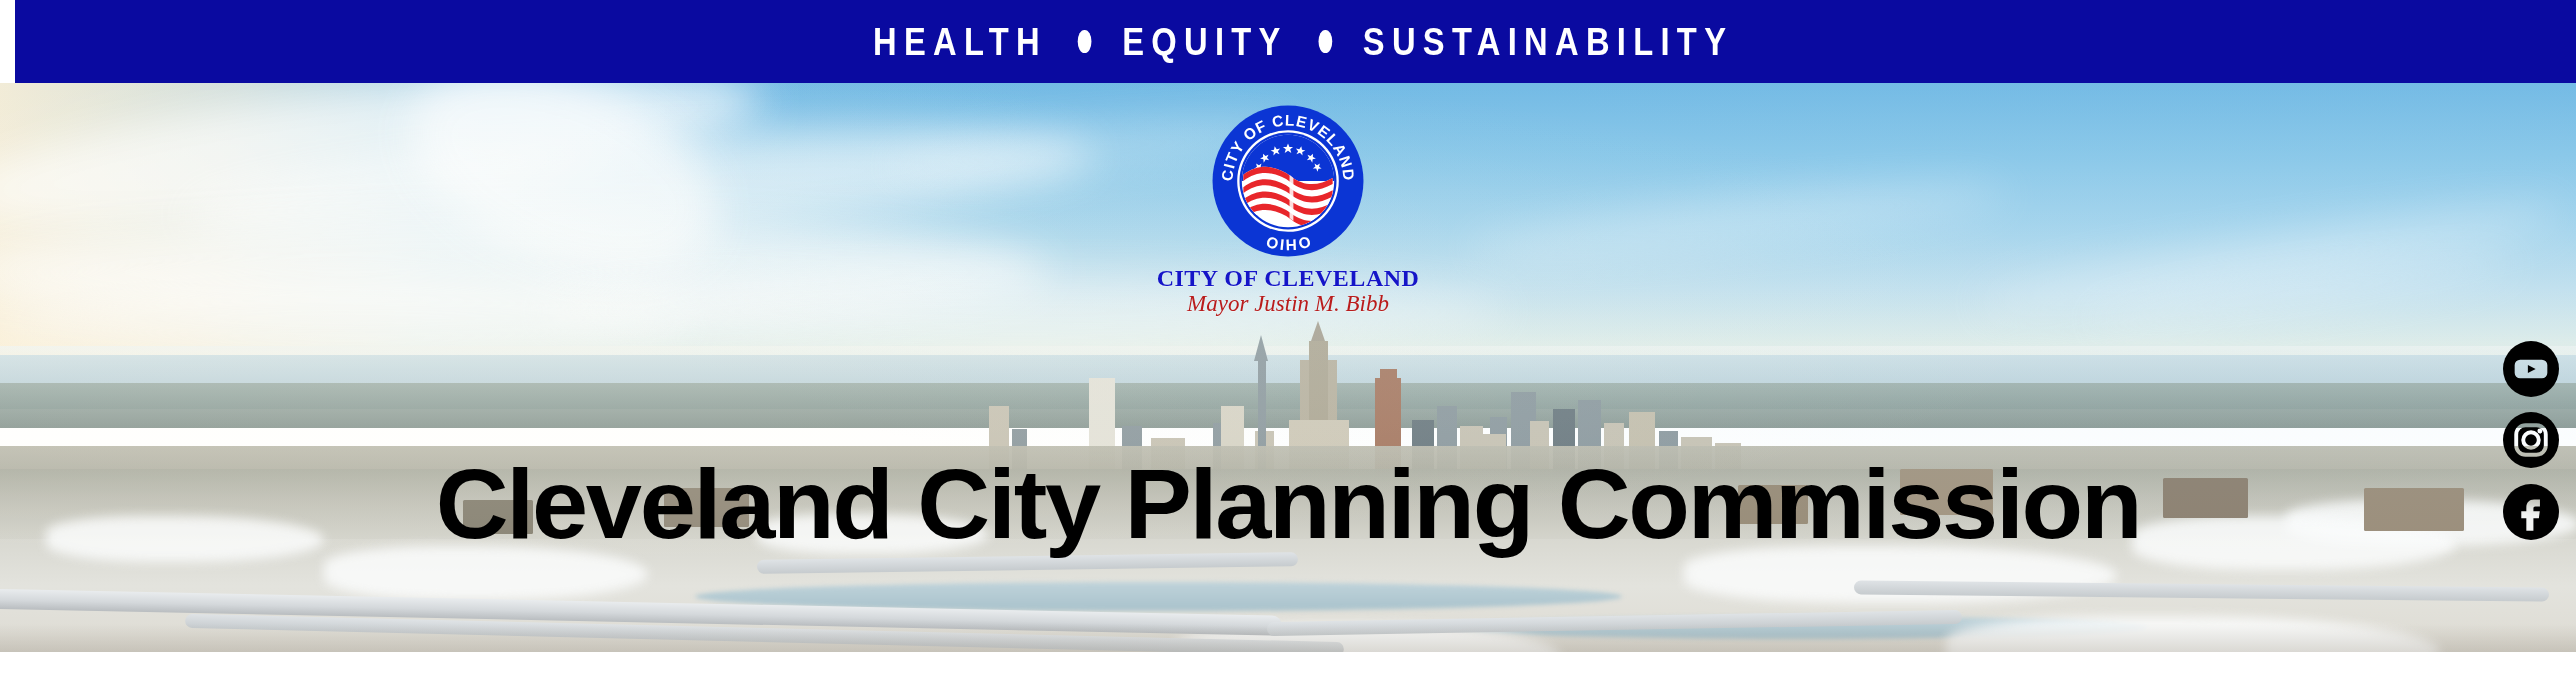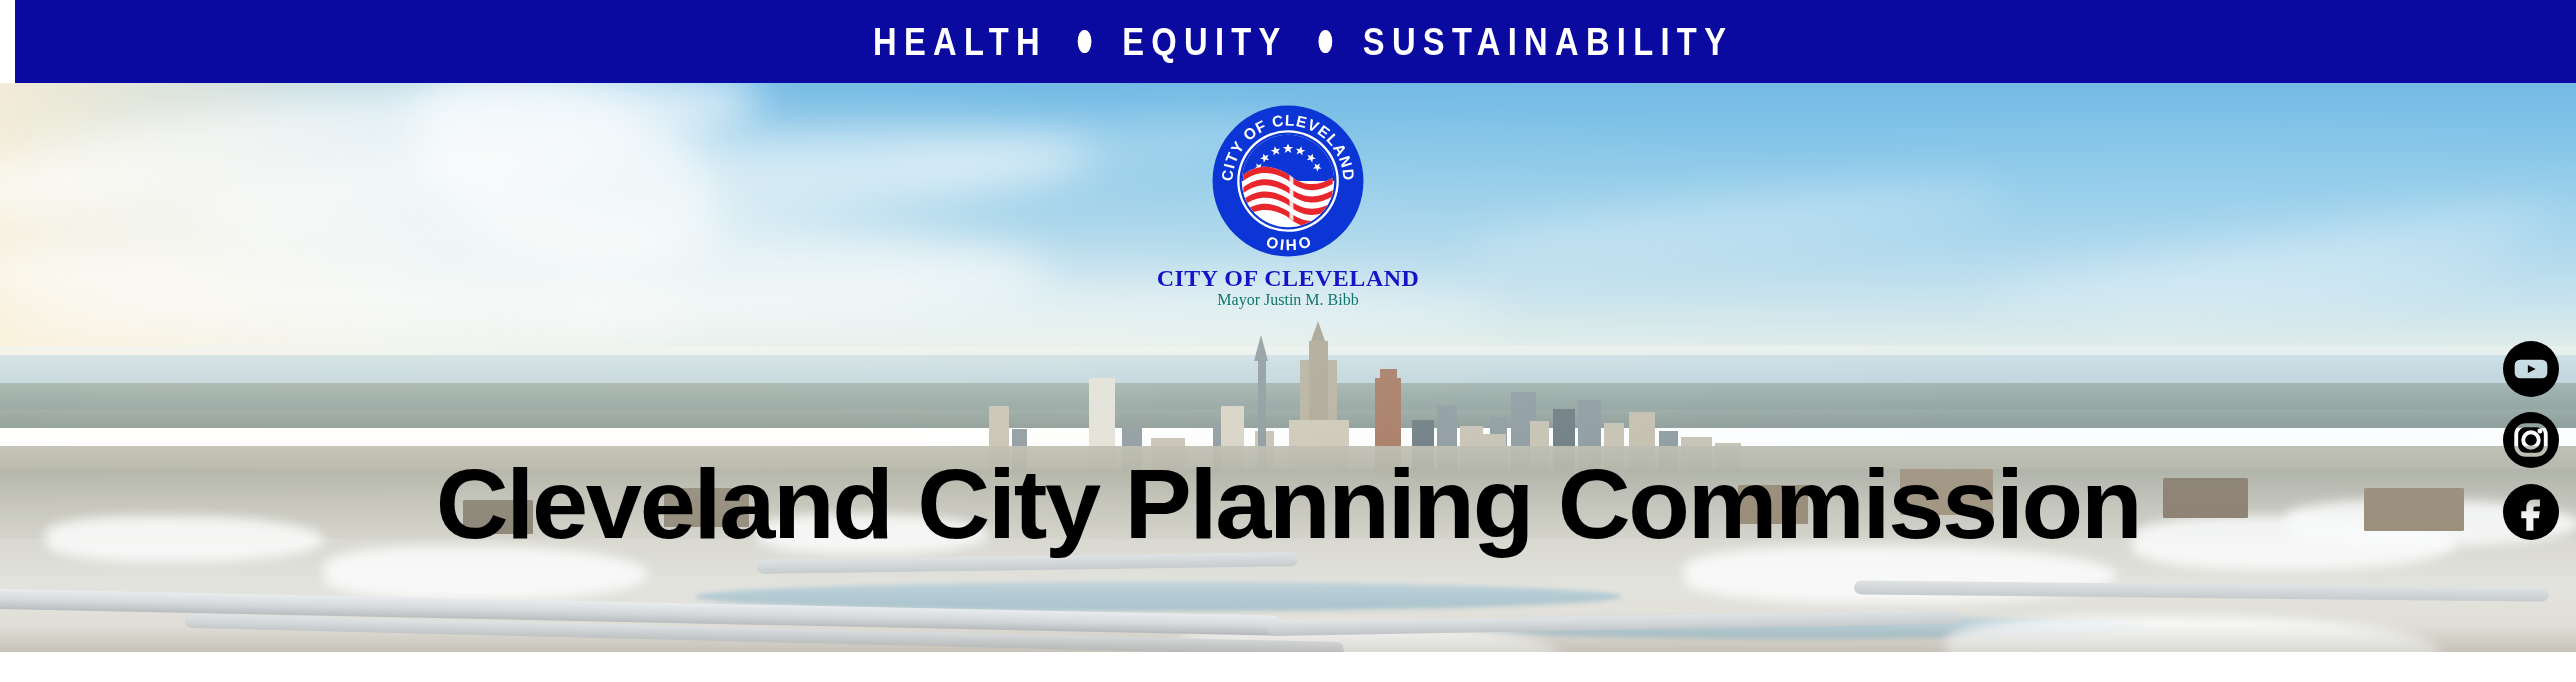--- a/index.html
+++ b/index.html
@@ -201,25 +201,26 @@
     margin-top:4.6px;
     color:#1515C8;
     font-family:"Liberation Serif",serif;
     font-weight:bold;
     font-size:24px;
     letter-spacing:0.5px;
     line-height:1.05;
     text-shadow:0 0.8px 0 rgba(255,255,255,.35);
   }
   .seal-sub{
-    color:#0f766e;
+    color:#b91c1c;
     font-family:"Liberation Serif",serif;
-    font-size:16px;
+    font-size:23px;
     line-height:1.15;
     text-shadow:0 0.8px 0 rgba(255,255,255,.35);
+    font-style:italic;
   }
 
   
   .headline{
     position:absolute;
     left:0; top:454px;
     width:2576px;
     z-index:35;
     text-align:center;
     color:#000000;

